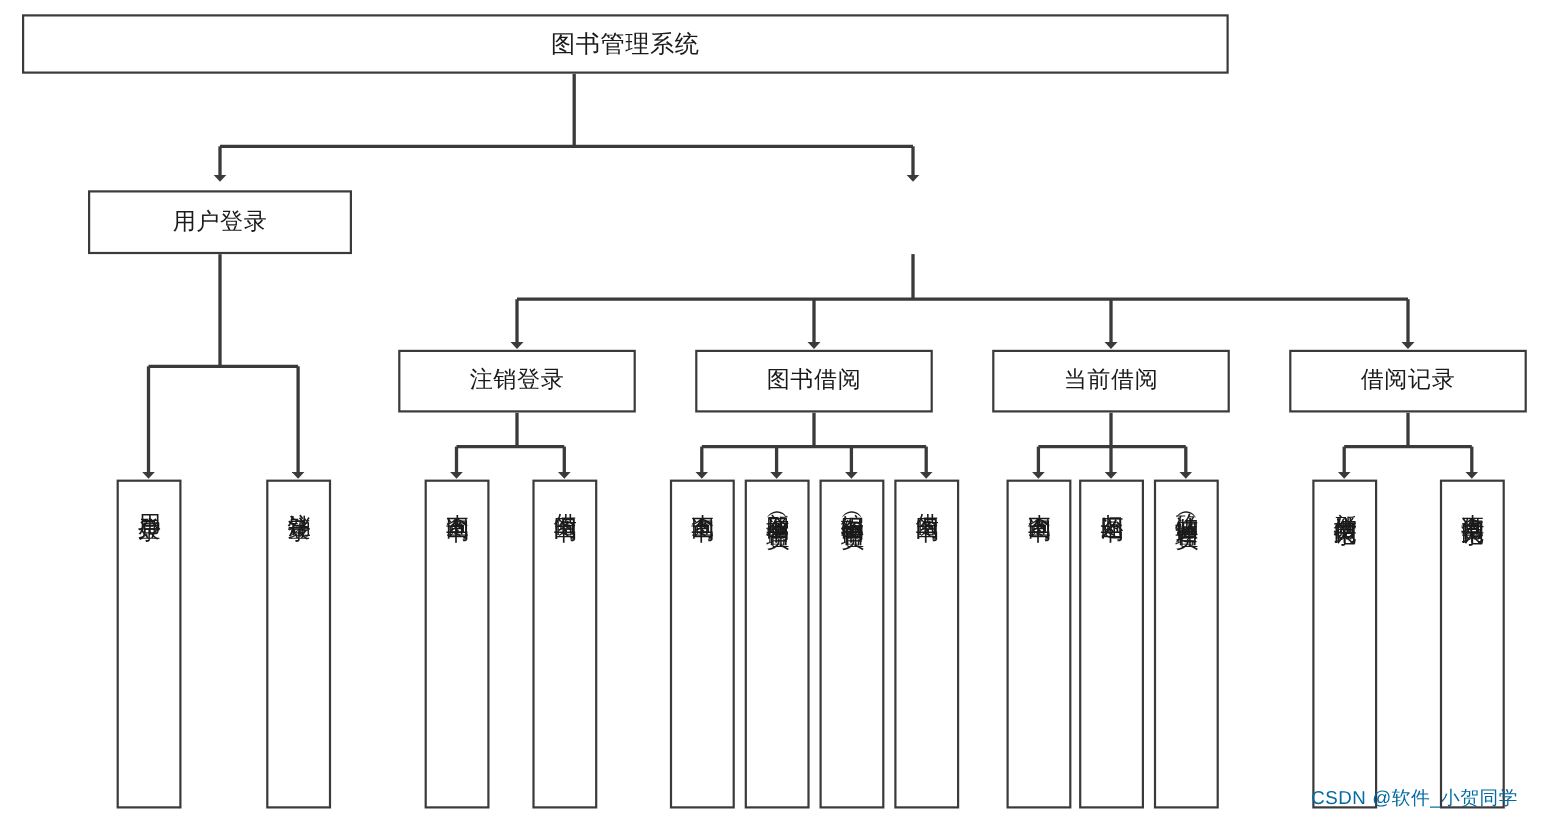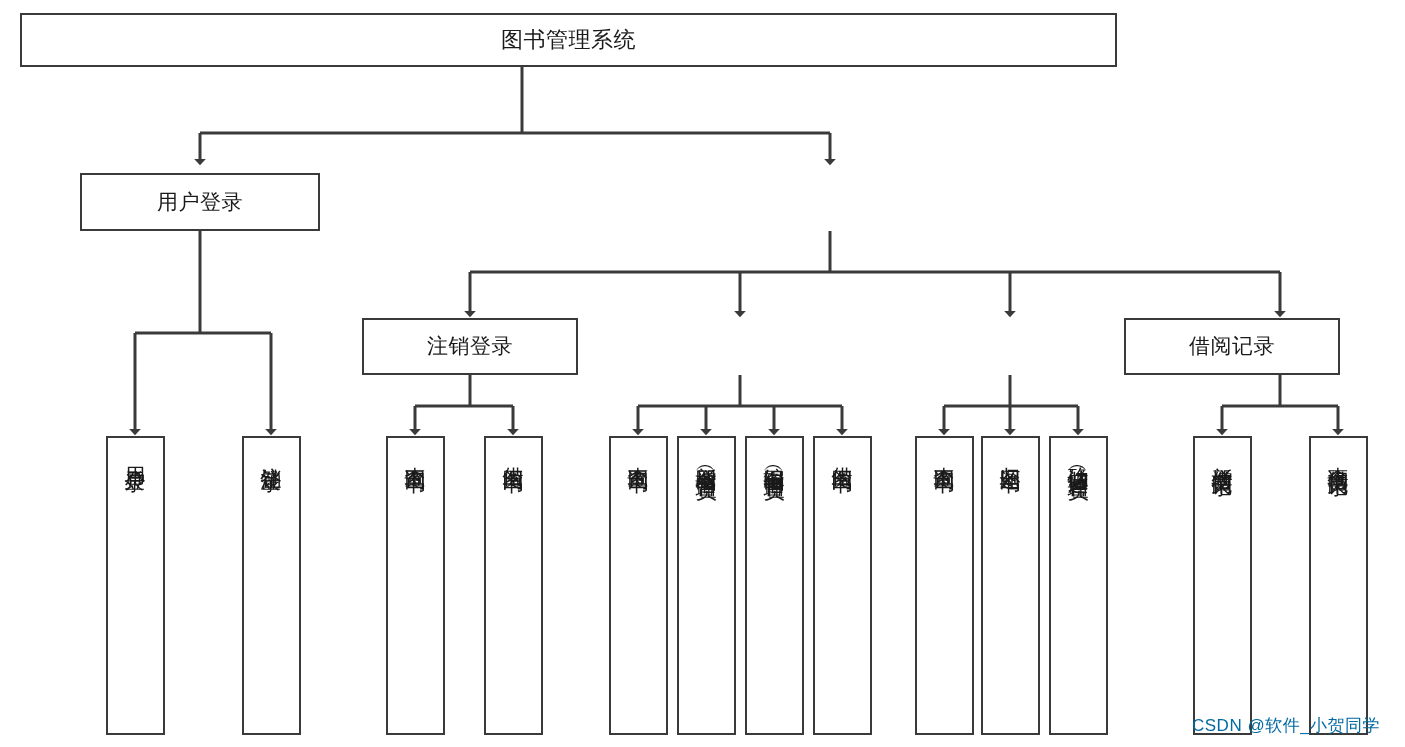--- a/index.html
+++ b/index.html
@@ -130,23 +130,29 @@
 
   <div class="node horiz" style="left:80px; top:173px; width:240px; height:58px;">
     <span class="label">用户登录</span>
   </div>
 
 
   <div class="node horiz" style="left:362px; top:318px; width:216px; height:57px;">
     <span class="label">注销登录</span>
   </div>
 
-
-
-  <div class="node horiz" style="left:1124px; top:318px; width:216px; height:57px;">
+  <div class="node horiz" style="left:632px; top:318px; width:216px; height:57px;">
+    <span class="label">图书借阅</span>
+  </div>
+
+  <div class="node horiz" style="left:902px; top:318px; width:216px; height:57px;">
+    <span class="label">当前借阅</span>
+  </div>
+
+  <div class="node horiz" style="left:1172px; top:318px; width:216px; height:57px;">
     <span class="label">借阅记录</span>
   </div>
 
   <div class="node vert" style="left:106px; top:436px; width:59px; height:299px;">
     <span class="label">用户登录</span>
   </div>
 
   <div class="node vert" style="left:242px; top:436px; width:59px; height:299px;">
     <span class="label">注销登录</span>
   </div>

